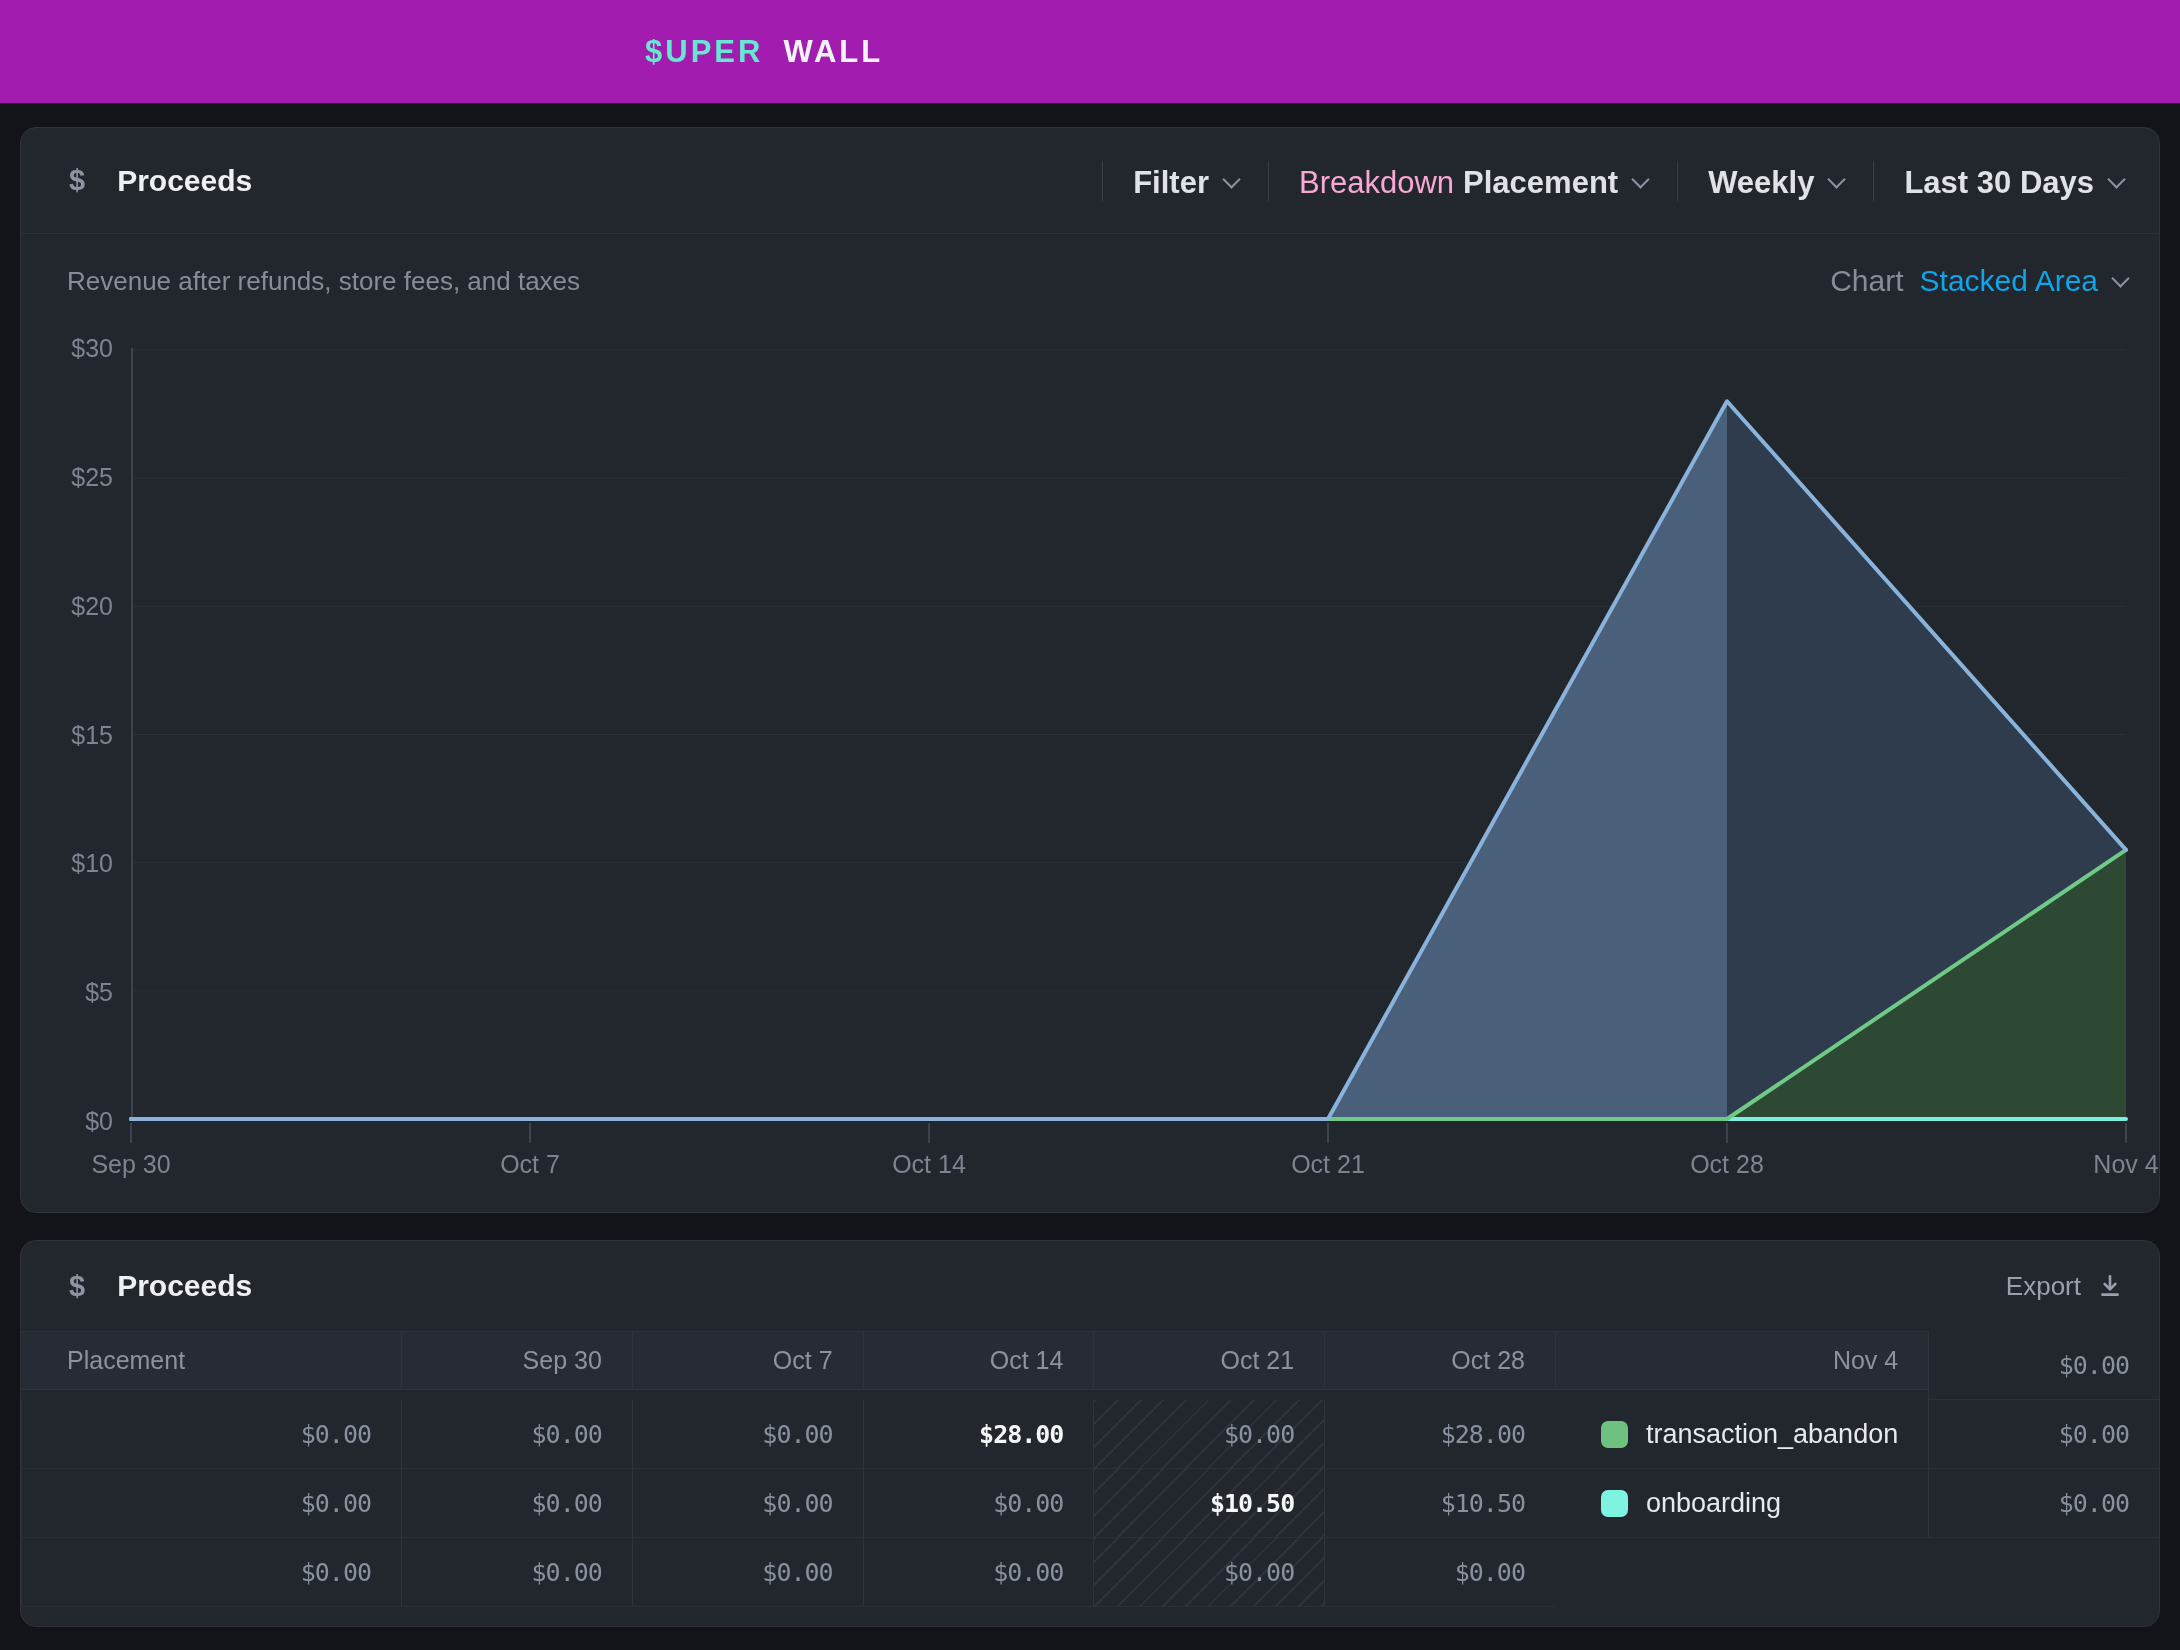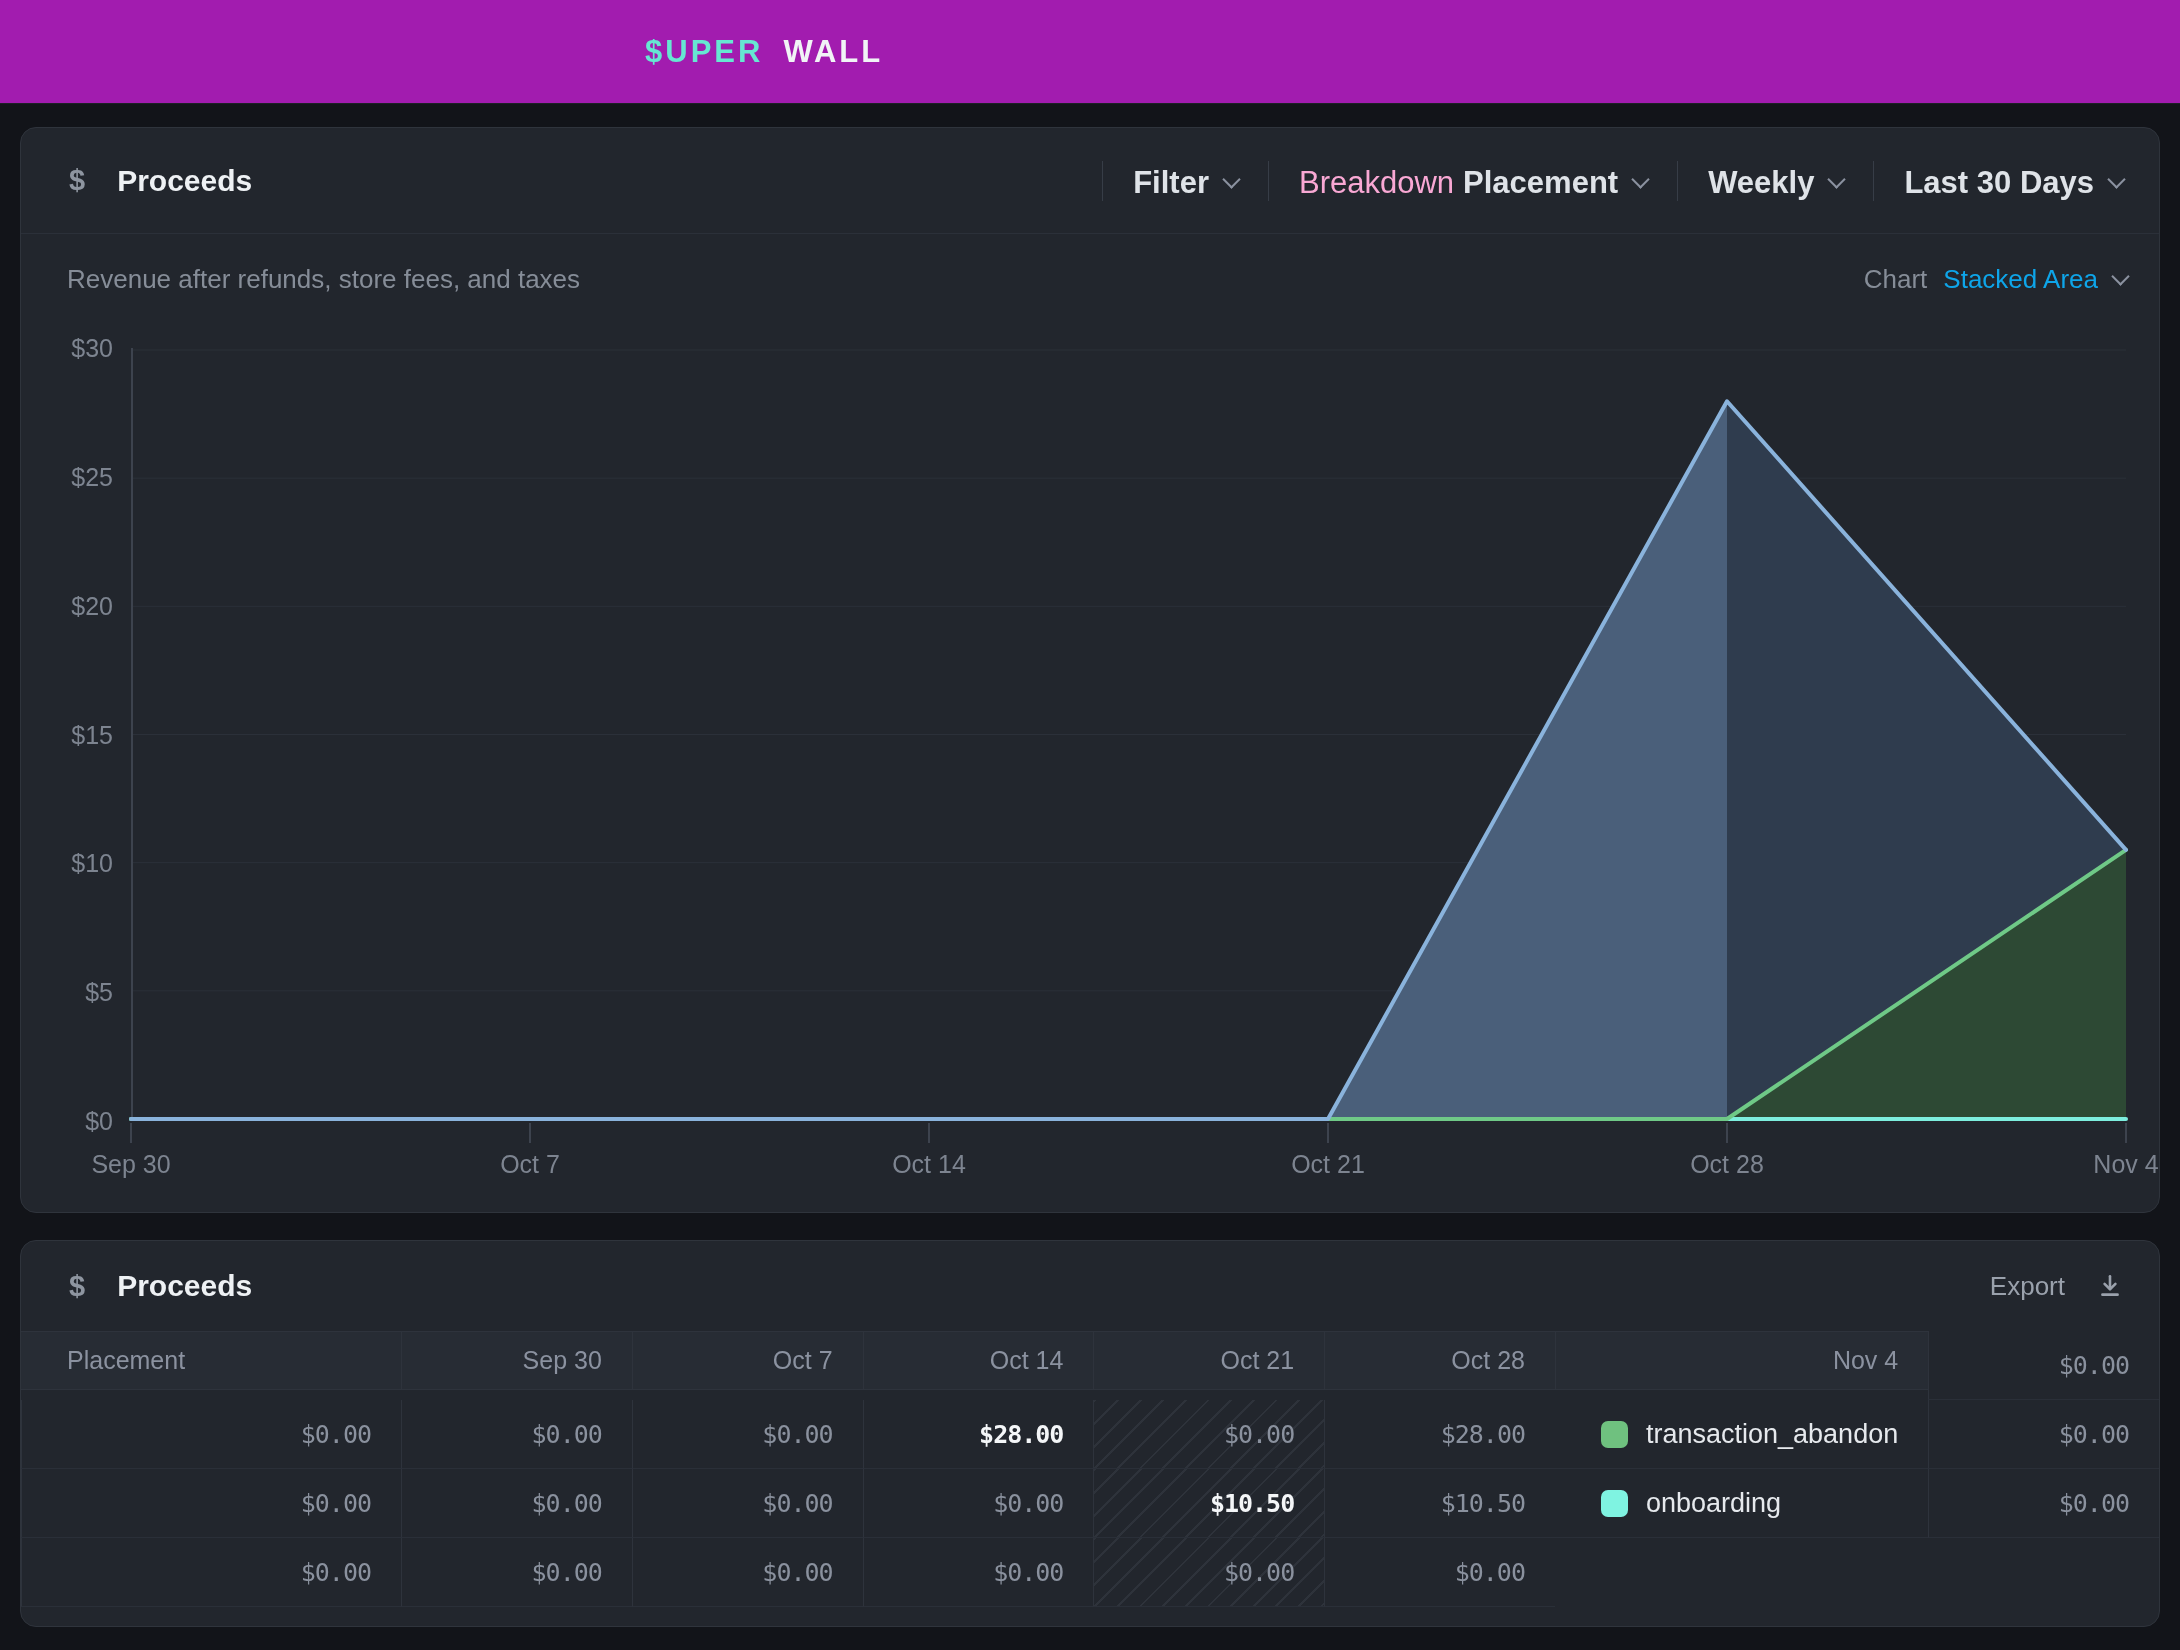--- a/index.html
+++ b/index.html
@@ -28,36 +28,36 @@
 
   .controls{display:flex;align-items:flex-end;font-size:31px;color:#dfe3e8;font-weight:600;}
   .vdiv{width:1px;height:40px;background:#373d47;margin:0 30px;}
   .ctrl{display:flex;align-items:center;cursor:pointer;white-space:nowrap;}
   .ctrl .muted{color:#f9a8d4;font-weight:500;margin-right:9px;}
   .chev{display:inline-block;width:11px;height:11px;border-right:2.5px solid #8b92a0;border-bottom:2.5px solid #8b92a0;
         transform:rotate(45deg);margin-left:16px;margin-top:-6px;}
 
   .panel-sub{display:flex;justify-content:space-between;align-items:center;padding:30px 32px 0 46px;}
   .subtitle{font-size:26px;color:#868d98;}
-  .chart-type{display:flex;align-items:center;font-size:26px;cursor:pointer;justify-content:center;}
+  .chart-type{display:flex;align-items:center;font-size:30px;cursor:pointer;justify-content:center;}
   .chart-type .muted{color:#868d98;margin-right:16px;}
   .chart-type .cval{color:#0ea5e9;font-weight:400;}
 
   
   .ylabels{position:absolute;left:20px;top:220px;width:72px;height:773px;}
   .ylabels span{position:absolute;right:0;transform:translateY(-50%);font-size:25px;color:#7d8490;}
   .plot{position:absolute;left:110px;top:220px;width:1995px;height:773px;}
   .plot svg{overflow:visible;display:block;}
   .xticks{position:absolute;left:110px;top:993px;width:1995px;height:24px;}
   .xticks i{position:absolute;top:2px;width:2px;height:20px;background:#3d434e;transform:translateX(-50%);}
   .xlabels{position:absolute;left:110px;top:1022px;width:1995px;height:34px;}
   .xlabels span{position:absolute;transform:translateX(-50%);font-size:25px;color:#7d8490;white-space:nowrap;}
 
   
-  .export-btn{display:flex;align-items:center;gap:32px;color:#9aa1ac;font-size:26px;cursor:pointer;}
+  .export-btn{display:flex;align-items:center;gap:16px;color:#9aa1ac;font-size:26px;cursor:pointer;}
   .ptable{position:absolute;top:90px;left:0;width:100%;display:grid;grid-template-columns:380px repeat(7,1fr);}
   .hcell{height:59px;display:flex;align-items:center;justify-content:flex-end;padding-right:30px;box-sizing:border-box;
          background:#272c34;border-top:1px solid #2e333c;border-bottom:1px solid #2e333c;
          font-size:25px;color:#8b92a0;}
   .hcell.first{justify-content:flex-start;padding-left:46px;}
   .cell{height:69px;display:flex;align-items:center;justify-content:flex-end;padding-right:30px;box-sizing:border-box;
         border-bottom:1px solid #2a2f38;}
   .cell.first{justify-content:flex-start;padding-left:46px;gap:18px;}
   .bl{border-left:1px solid #2e333c;}
   .hatch{background-image:repeating-linear-gradient(135deg,rgba(164,176,196,0.09) 0 2px,transparent 2px 16px);}

